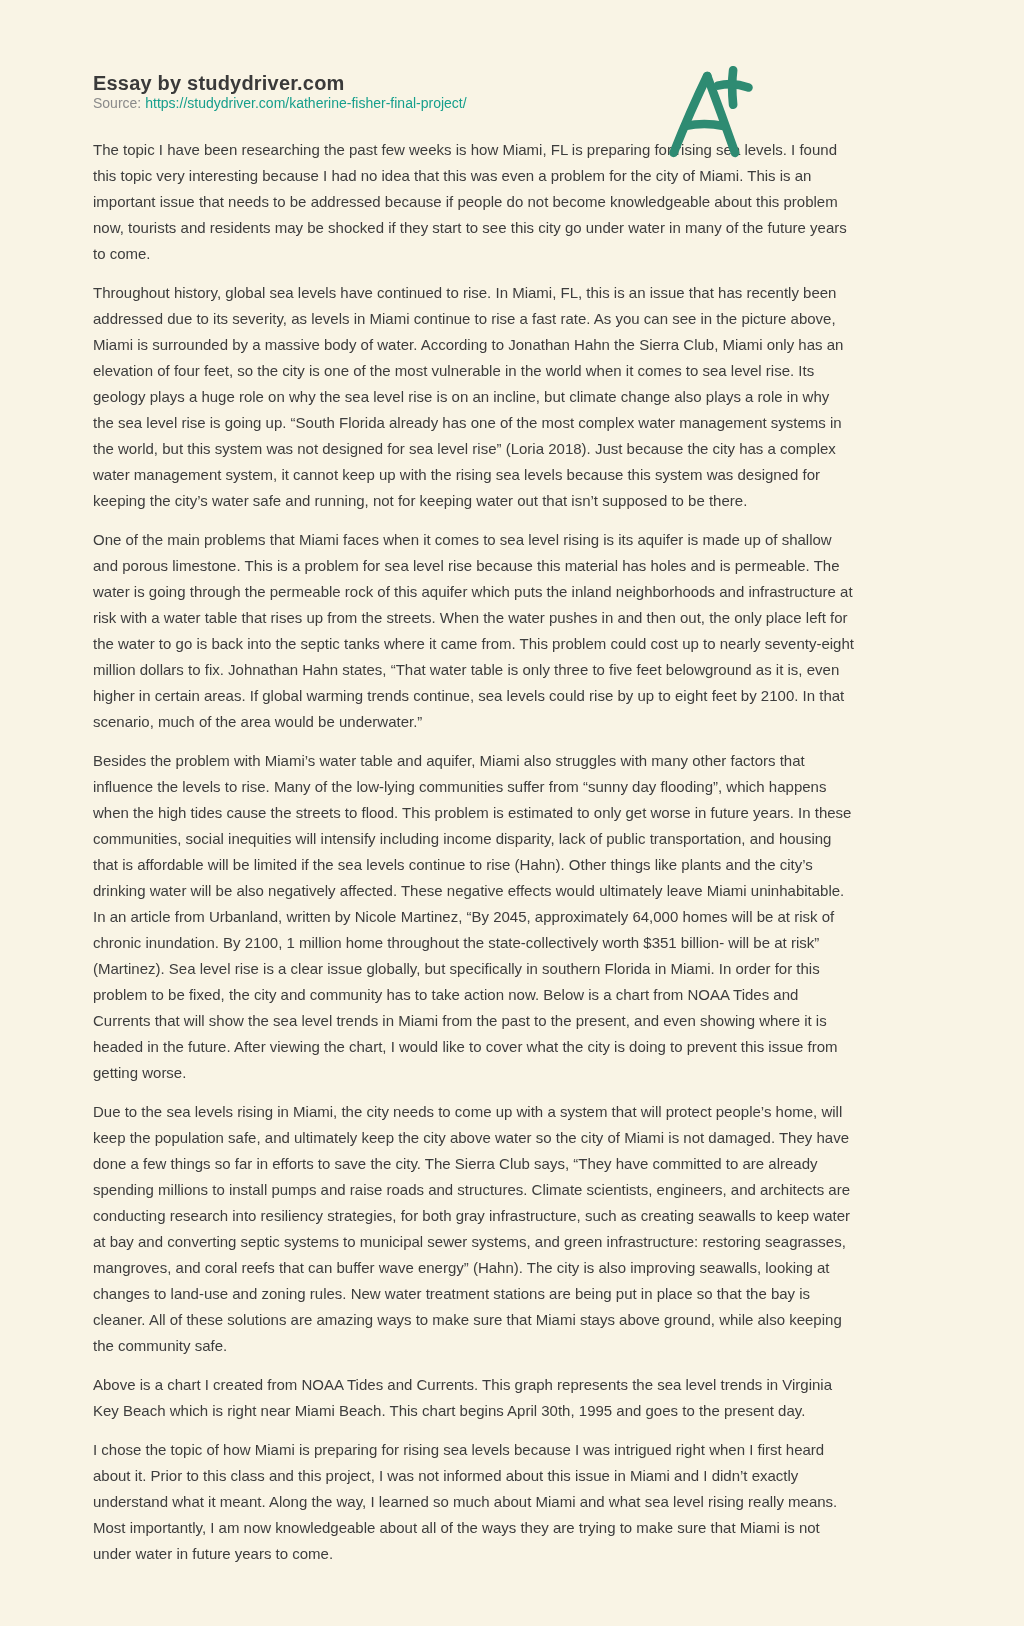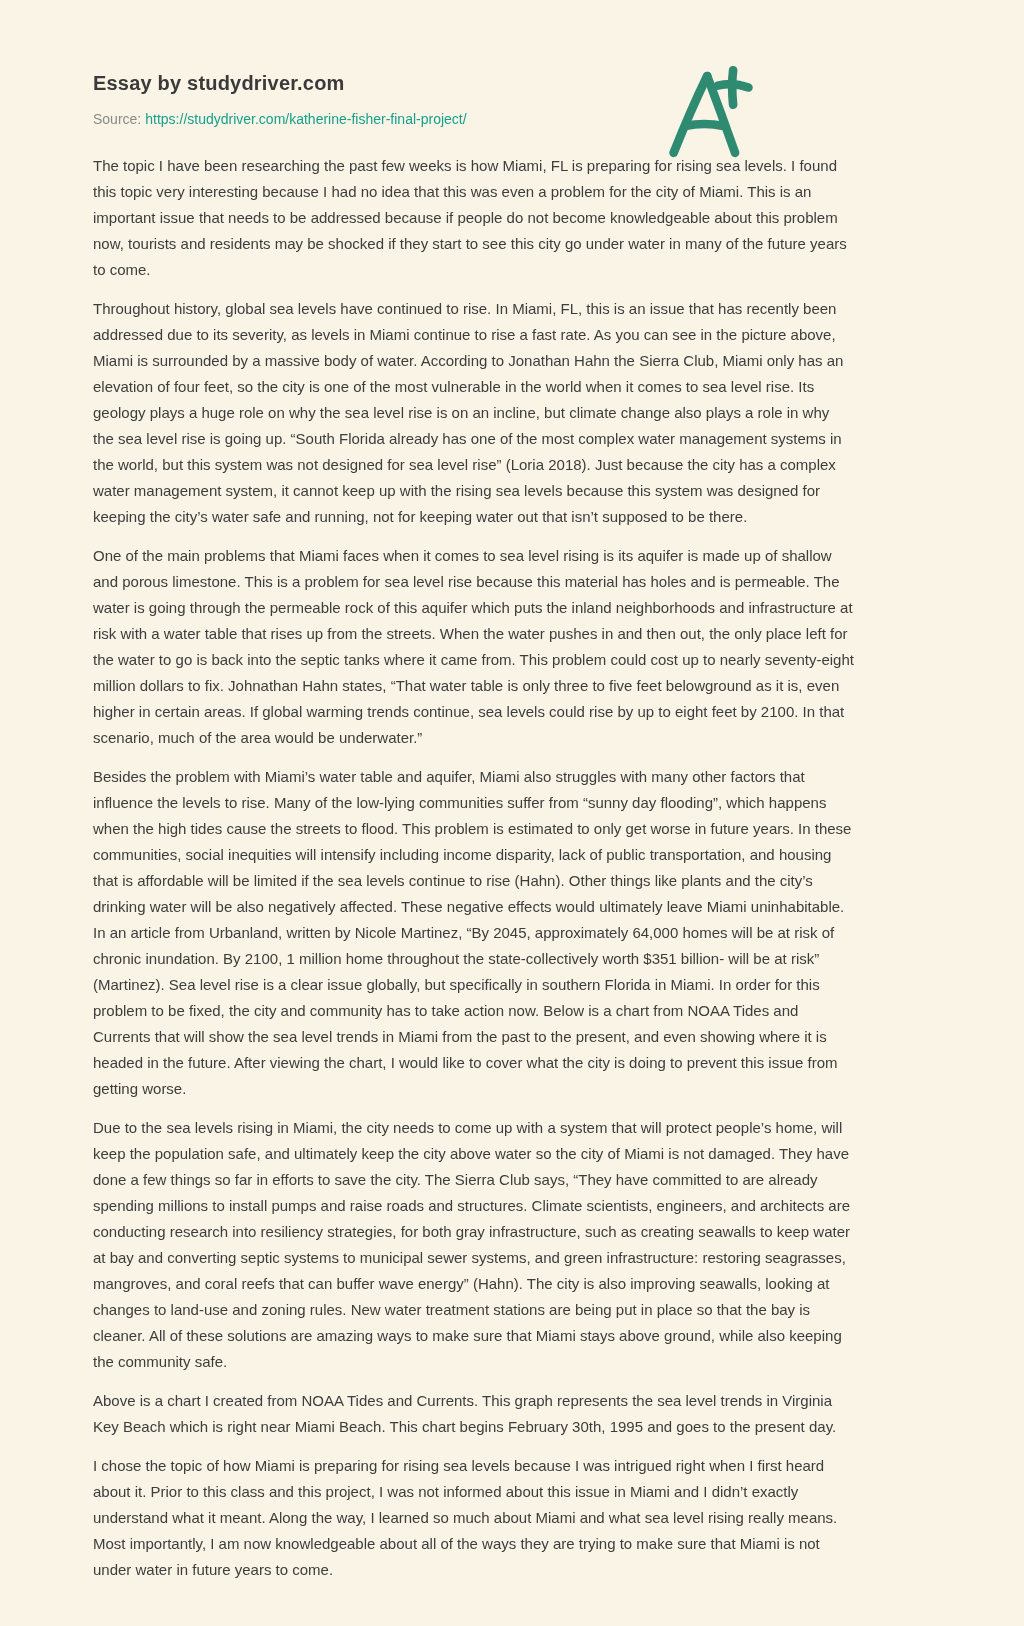--- a/index.html
+++ b/index.html
@@ -27,21 +27,20 @@
     height:1626px;
     padding:72px 42px 0 93px;
   }
   .doc-header h1{
     font-size:20px;
     font-weight:bold;
     color:#3a3a3a;
     letter-spacing:0.2px;
   }
   .source-line{
-    margin-top:16px;
     font-size:14px;
     color:var(--muted);
   }
   .source-line a{
     color:var(--link);
     text-decoration:none;
     margin-left:4px;
   }
   .logo{
     position:absolute;
@@ -93,18 +92,18 @@
     </span>
   </div>
 
   <main>
     <div class="essay-body" id="essay-body">
         <p>The topic I have been researching the past few weeks is how Miami, FL is preparing for rising sea levels. I found this topic very interesting because I had no idea that this was even a problem for the city of Miami. This is an important issue that needs to be addressed because if people do not become knowledgeable about this problem now, tourists and residents may be shocked if they start to see this city go under water in many of the future years to come.</p>
         <p>Throughout history, global sea levels have continued to rise. In Miami, FL, this is an issue that has recently been addressed due to its severity, as levels in Miami continue to rise a fast rate. As you can see in the picture above, Miami is surrounded by a massive body of water. According to Jonathan Hahn the Sierra Club, Miami only has an elevation of four feet, so the city is one of the most vulnerable in the world when it comes to sea level rise. Its geology plays a huge role on why the sea level rise is on an incline, but climate change also plays a role in why the sea level rise is going up. “South Florida already has one of the most complex water management systems in the world, but this system was not designed for sea level rise” (Loria 2018). Just because the city has a complex water management system, it cannot keep up with the rising sea levels because this system was designed for keeping the city’s water safe and running, not for keeping water out that isn’t supposed to be there.</p>
         <p>One of the main problems that Miami faces when it comes to sea level rising is its aquifer is made up of shallow and porous limestone. This is a problem for sea level rise because this material has holes and is permeable. The water is going through the permeable rock of this aquifer which puts the inland neighborhoods and infrastructure at risk with a water table that rises up from the streets. When the water pushes in and then out, the only place left for the water to go is back into the septic tanks where it came from. This problem could cost up to nearly seventy-eight million dollars to fix. Johnathan Hahn states, “That water table is only three to five feet belowground as it is, even higher in certain areas. If global warming trends continue, sea levels could rise by up to eight feet by 2100. In that scenario, much of the area would be underwater.”</p>
         <p>Besides the problem with Miami’s water table and aquifer, Miami also struggles with many other factors that influence the levels to rise. Many of the low-lying communities suffer from “sunny day flooding”, which happens when the high tides cause the streets to flood. This problem is estimated to only get worse in future years. In these communities, social inequities will intensify including income disparity, lack of public transportation, and housing that is affordable will be limited if the sea levels continue to rise (Hahn). Other things like plants and the city’s drinking water will be also negatively affected. These negative effects would ultimately leave Miami uninhabitable. In an article from Urbanland, written by Nicole Martinez, “By 2045, approximately 64,000 homes will be at risk of chronic inundation. By 2100, 1 million home throughout the state-collectively worth $351 billion- will be at risk” (Martinez). Sea level rise is a clear issue globally, but specifically in southern Florida in Miami. In order for this problem to be fixed, the city and community has to take action now. Below is a chart from NOAA Tides and Currents that will show the sea level trends in Miami from the past to the present, and even showing where it is headed in the future. After viewing the chart, I would like to cover what the city is doing to prevent this issue from getting worse.</p>
         <p>Due to the sea levels rising in Miami, the city needs to come up with a system that will protect people’s home, will keep the population safe, and ultimately keep the city above water so the city of Miami is not damaged. They have done a few things so far in efforts to save the city. The Sierra Club says, “They have committed to are already spending millions to install pumps and raise roads and structures. Climate scientists, engineers, and architects are conducting research into resiliency strategies, for both gray infrastructure, such as creating seawalls to keep water at bay and converting septic systems to municipal sewer systems, and green infrastructure: restoring seagrasses, mangroves, and coral reefs that can buffer wave energy” (Hahn). The city is also improving seawalls, looking at changes to land-use and zoning rules. New water treatment stations are being put in place so that the bay is cleaner. All of these solutions are amazing ways to make sure that Miami stays above ground, while also keeping the community safe.</p>
-        <p>Above is a chart I created from NOAA Tides and Currents. This graph represents the sea level trends in Virginia Key Beach which is right near Miami Beach. This chart begins February 30th, 1995 and goes to the present day.</p>
+        <p>Above is a chart I created from NOAA Tides and Currents. This graph represents the sea level trends in Virginia Key Beach which is right near Miami Beach. This chart begins April 30th, 1995 and goes to the present day.</p>
         <p>I chose the topic of how Miami is preparing for rising sea levels because I was intrigued right when I first heard about it. Prior to this class and this project, I was not informed about this issue in Miami and I didn’t exactly understand what it meant. Along the way, I learned so much about Miami and what sea level rising really means. Most importantly, I am now knowledgeable about all of the ways they are trying to make sure that Miami is not under water in future years to come.</p>
       </div>
   </main>
 
 </div>
 
 </body></html>

